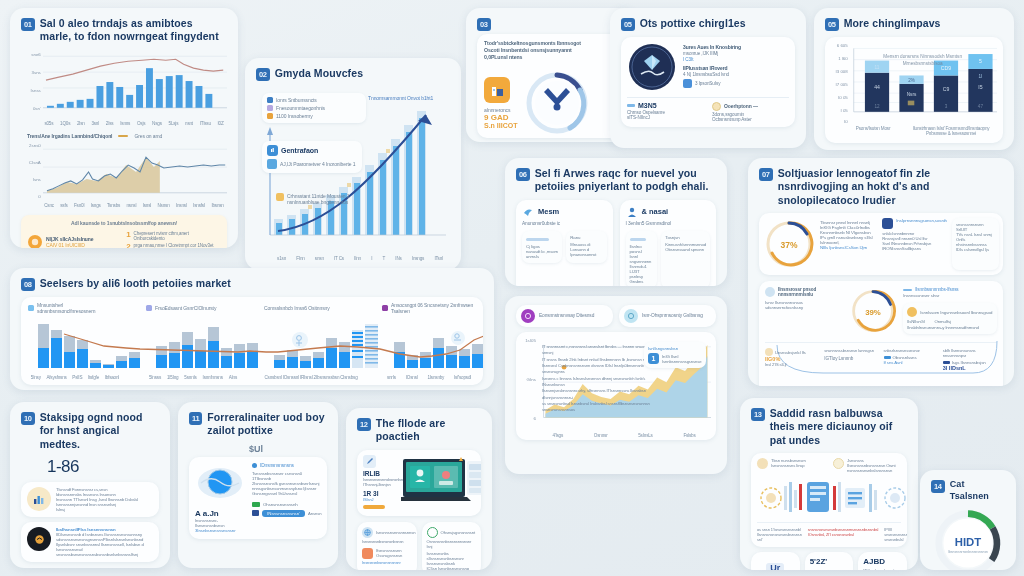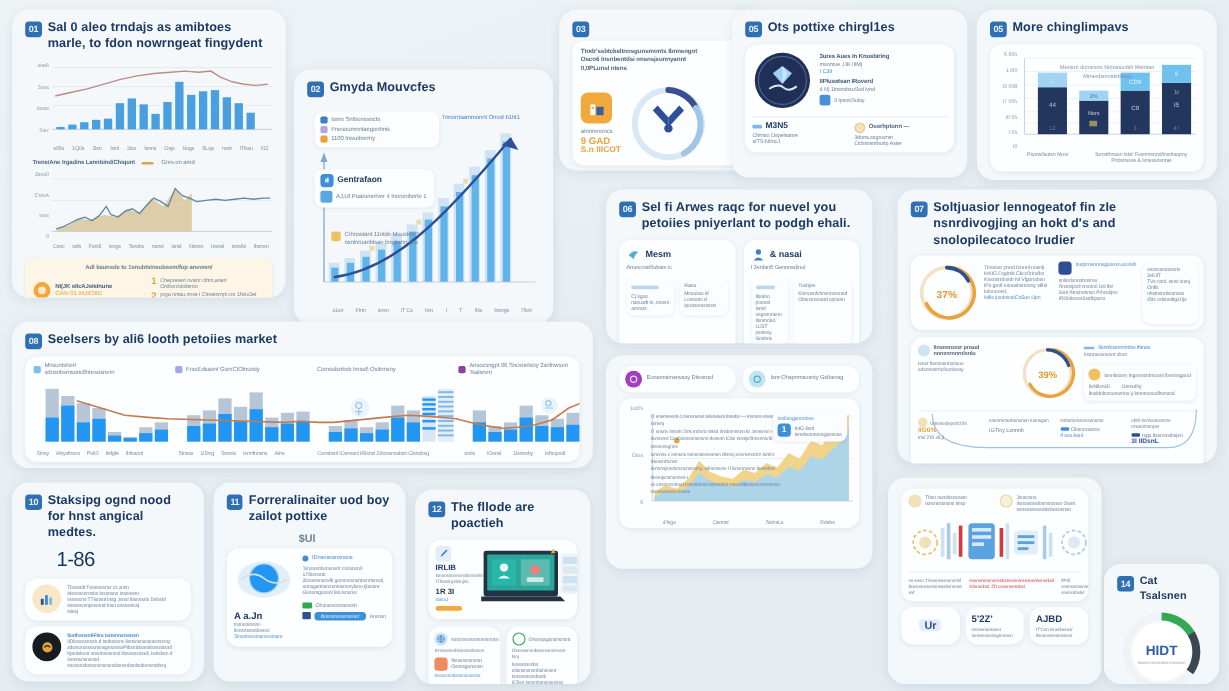--- a/index.html
+++ b/index.html
@@ -975,20 +975,24 @@
         </div>
         <div class="legtxt blur" style="font-size:4px;margin-top:1px;">Osnsnsnsnbsnsnsnnsnsnr Isnj</div>
         <div class="legtxt blur" style="font-size:4.2px;margin-top:2px;">Isnsnsnsnbs sIIsnsnsnsnbsnsnsnr</div>
         <div class="legtxt blur" style="font-size:4.2px;">Isnsnsnsnsbsnk</div>
         <div class="legtxt blur" style="font-size:4.2px;">IC5sn Isnsnbsnsnsnsng</div>
       </div>
     </div>
   </div>
 
   <div class="panel" style="left:740px; top:398px; width:178px; height:172px;">
+    <div class="ptitle">
+      <span class="tnum">13</span>
+      <span class="ttxt">Saddid rasn balbuwsa theis mere diciaunoy oif pat undes</span>
+    </div>
     <div class="card" style="padding:5px 6px;">
       <div style="display:flex; gap:8px;">
         <div style="flex:1; display:flex; gap:3px; align-items:flex-start;">
           <div class="ico-circ" style="width:11px;height:11px;background:#f3e0b8;"></div>
           <span class="legtxt blur" style="font-size:4.2px;">Tbsn nunsbsnsnsrn Isnsnsnsnsns Iinsp</span>
         </div>
         <div style="flex:1; display:flex; gap:3px; align-items:flex-start;">
           <div class="ico-circ" style="width:11px;height:11px;background:#f7f0d8;border:1px solid #e8d8a8;"></div>
           <span class="legtxt blur" style="font-size:4.2px;">Jsnsnsns IIsnsnsnsnbsnsnsnsn Ownt nsnsnsnsnsnbslsnsnsnsn</span>
         </div>

